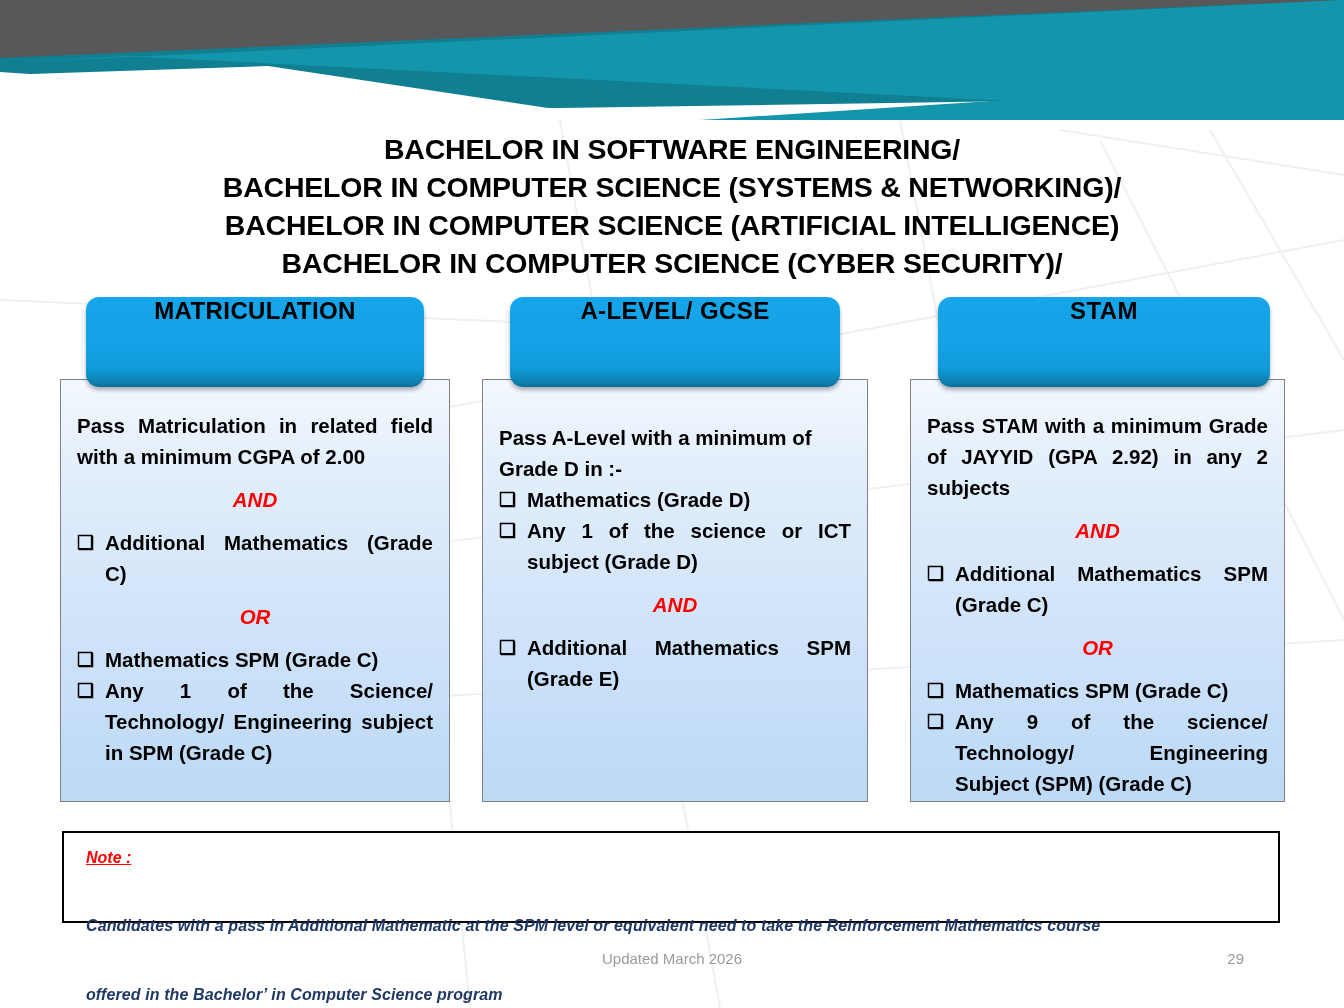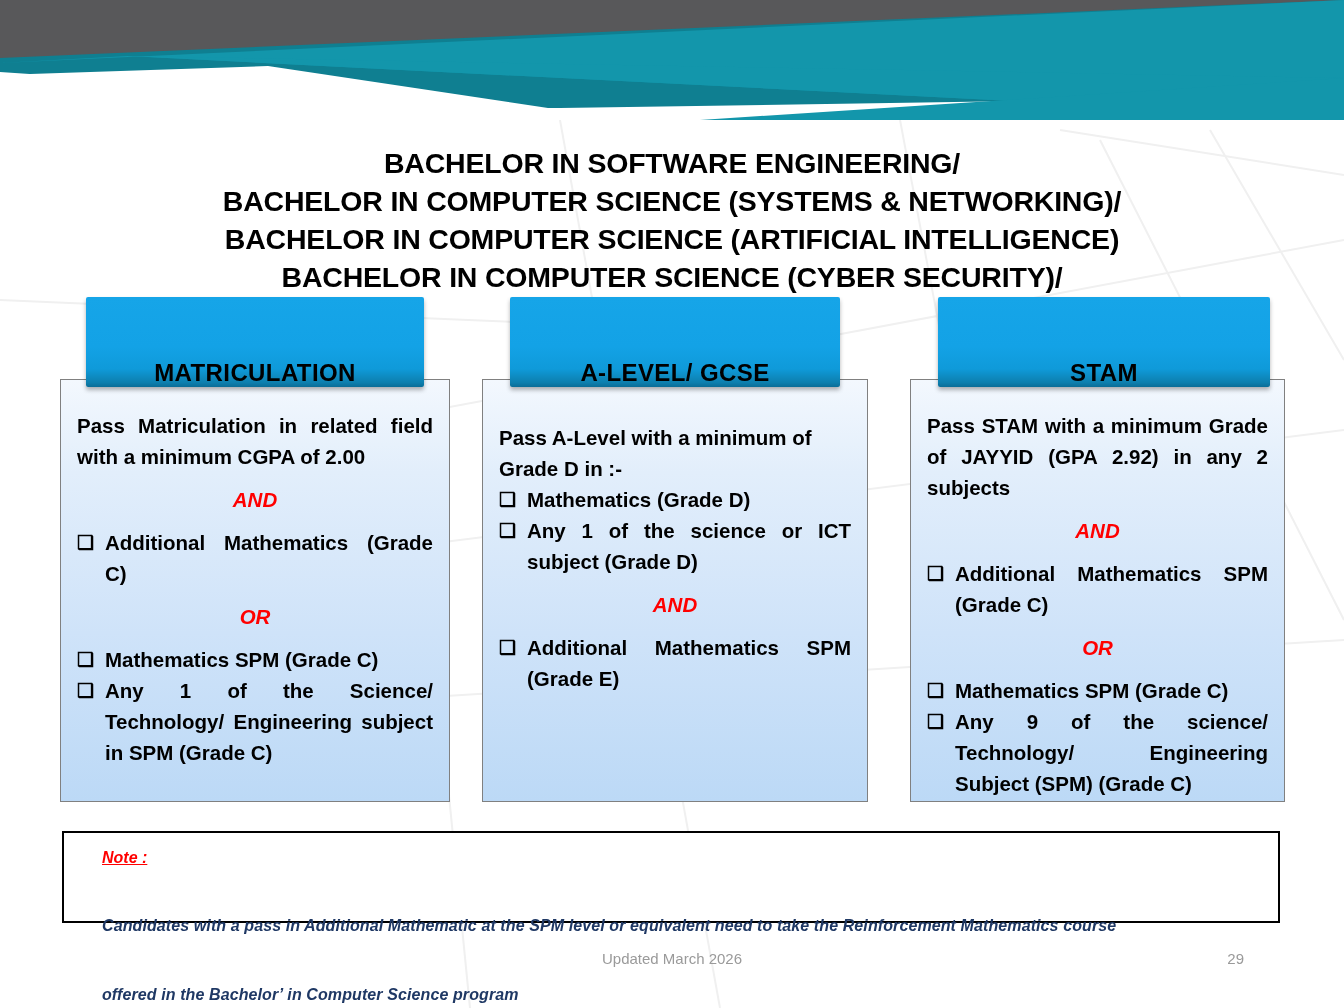--- a/index.html
+++ b/index.html
@@ -30,21 +30,21 @@
     top: 0; left: 0;
     width: 1344px;
     height: 1008px;
     z-index: 0;
     pointer-events: none;
   }
 
   
   #title {
     position: absolute;
-    top: 144px;
+    top: 130px;
     left: 50px;
     width: 1244px;
     text-align: center;
     z-index: 3;
   }
   #title .tline {
     font-size: 28.5px;
     font-weight: bold;
     line-height: 38px;
     color: #000000;
@@ -79,25 +79,25 @@
     box-sizing: border-box;
     border: 1.5px solid #808080;
     background: linear-gradient(to bottom, #f3f8fe 0%, #e2eefb 22%, #cfe3f9 60%, #bcd9f6 100%);
   }
   .col1 .card { height: 423px; }
 
   .pill {
     position: absolute;
     top: 0;
     height: 90px;
-    border-radius: 2px;
+    border-radius: 13px;
     background: linear-gradient(to bottom, #16a5e8 0%, #13a2e6 55%, #0f9ad9 80%, #0d7fae 95%, #0a6d97 100%);
     box-shadow: 0 3px 4px rgba(0,0,0,0.30);
     display: flex;
-    align-items: flex-end;
+    align-items: flex-start;
     justify-content: center;
     z-index: 4;
   }
   .col0 .pill { left: 26px;  width: 338px; }
   .col1 .pill { left: 28px;  width: 330px; }
   .col2 .pill { left: 28px;  width: 332px; }
 
   .pill-label {
     font-size: 24px;
     font-weight: bold;
@@ -158,21 +158,21 @@
   
   #note {
     position: absolute;
     left: 62px;
     top: 831px;
     width: 1218px;
     height: 92px;
     box-sizing: border-box;
     border: 2px solid #000000;
     background: #ffffff;
-    padding: 14px 22px 0 38px;
+    padding: 14px 22px 0 22px;
     z-index: 3;
   }
   #note-label {
     font-size: 16px;
     font-weight: bold;
     font-style: italic;
     color: #ff0000;
     text-decoration: underline;
     line-height: 22px;
   }

